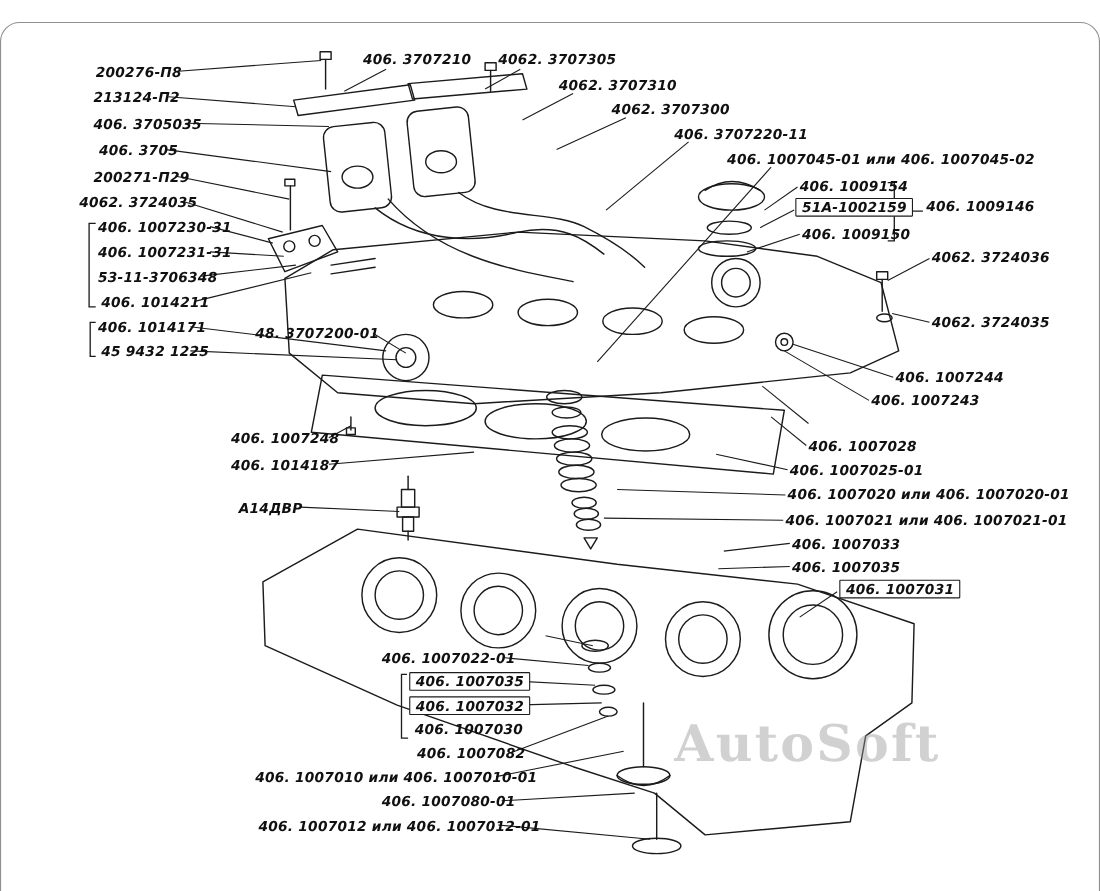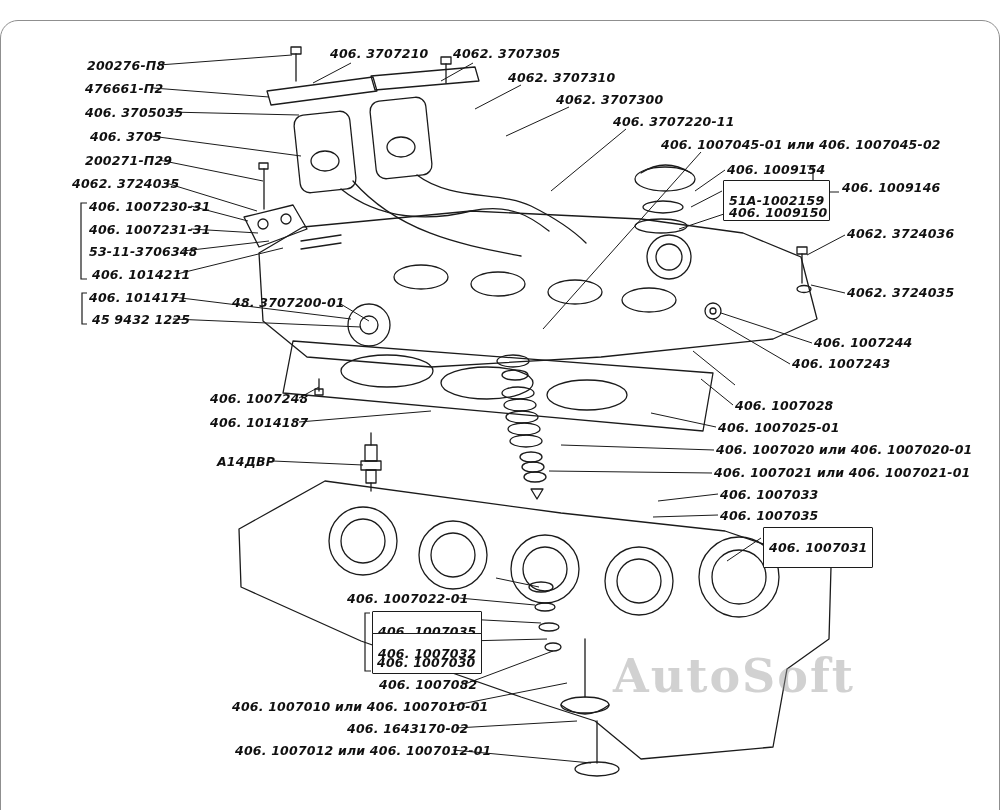--- a/index.html
+++ b/index.html
@@ -7,21 +7,21 @@
     position:relative;width:1000px;height:810px;background:#fff;
     border:1px solid #8f8f8f;border-radius:18px;overflow:hidden;
     font-family:"DejaVu Sans",sans-serif;box-sizing:border-box;margin-top:20px;
   }
   svg{position:absolute;left:0;top:0;}
   .lbl{
     position:absolute;white-space:nowrap;color:#101010;
     font-size:12.5px;font-style:italic;font-weight:bold;line-height:15px;
     letter-spacing:.2px;z-index:3;
   }
-  .boxed{border:1.3px solid #1c1c1c;padding:12px 5px;border-radius:1px;background:#fff;}
+  .boxed{border:1.3px solid #1c1c1c;padding:0 5px;border-radius:1px;background:#fff;}
   .watermark{
     position:absolute;left:612px;top:628px;z-index:2;
     font-size:46px;font-weight:bold;color:#9a9a9a;opacity:.45;
     letter-spacing:2px;font-family:"DejaVu Serif",serif;
   }
 </style>
 </head>
 <body>
 
 <div class="page">
@@ -192,21 +192,21 @@
     <g stroke="#1b1b1b" stroke-width="1.2" fill="none">
       <polyline points="86,182 80,182 80,258 86,258"></polyline>
       <polyline points="86,272 81,272 81,303 86,303"></polyline>
       <polyline points="806,145 812,145 812,198 806,198"></polyline>
       <line x1="812" y1="171" x2="838" y2="171"></line>
       <polyline points="369,592 364,592 364,650 370,650"></polyline>
     </g>
   </svg>
 
   <div class="lbl" style="left:86px;top:37px">200276-П8</div>
-  <div class="lbl" style="left:84px;top:60px">476661-П2</div>
+  <div class="lbl" style="left:84px;top:60px">213124-П2</div>
   <div class="lbl" style="left:84px;top:84px">406. 3705035</div>
   <div class="lbl" style="left:89px;top:108px">406. 3705</div>
   <div class="lbl" style="left:84px;top:132px">200271-П29</div>
   <div class="lbl" style="left:71px;top:155px">4062. 3724035</div>
   <div class="lbl" style="left:88px;top:178px">406. 1007230-31</div>
   <div class="lbl" style="left:88px;top:201px">406. 1007231-31</div>
   <div class="lbl" style="left:88px;top:223px">53-11-3706348</div>
   <div class="lbl" style="left:91px;top:246px">406. 1014211</div>
   <div class="lbl" style="left:88px;top:269px">406. 1014171</div>
   <div class="lbl" style="left:91px;top:291px">45 9432 1225</div>
@@ -238,17 +238,17 @@
   <div class="lbl" style="left:209px;top:370px">406. 1007248</div>
   <div class="lbl" style="left:209px;top:394px">406. 1014187</div>
   <div class="lbl" style="left:216px;top:433px">А14ДВР</div>
 
   <div class="lbl" style="left:346px;top:570px">406. 1007022-01</div>
   <div class="lbl boxed" style="left:371px;top:590px">406. 1007035</div>
   <div class="lbl boxed" style="left:371px;top:612px">406. 1007032</div>
   <div class="lbl" style="left:376px;top:634px">406. 1007030</div>
   <div class="lbl" style="left:378px;top:656px">406. 1007082</div>
   <div class="lbl" style="left:231px;top:678px">406. 1007010 или 406. 1007010-01</div>
-  <div class="lbl" style="left:346px;top:700px">406. 1643170-02</div>
+  <div class="lbl" style="left:346px;top:700px">406. 1007080-01</div>
   <div class="lbl" style="left:234px;top:722px">406. 1007012 или 406. 1007012-01</div>
 
   <div class="watermark">AutoSoft</div>
 </div>
 
 </body></html>

